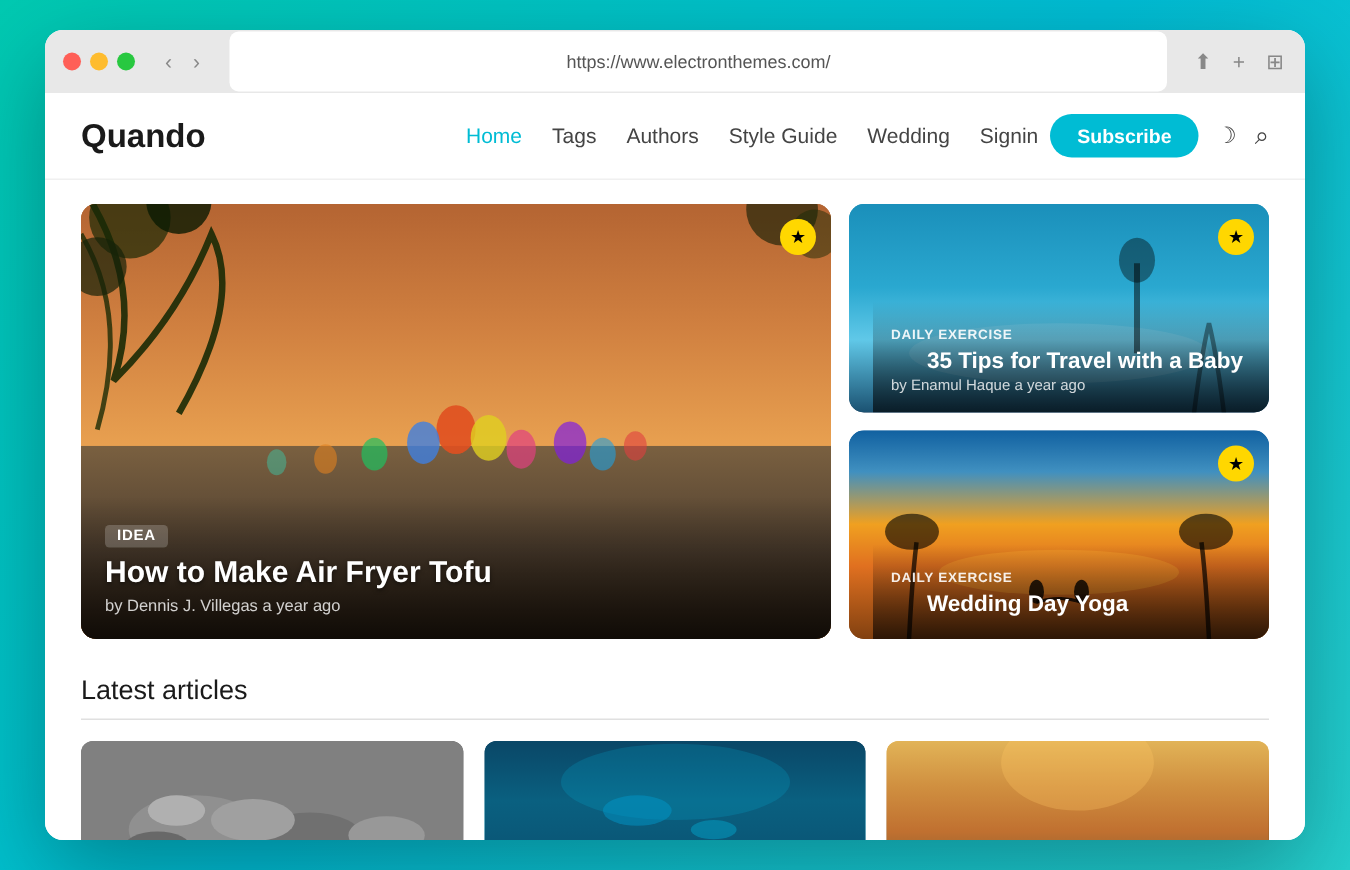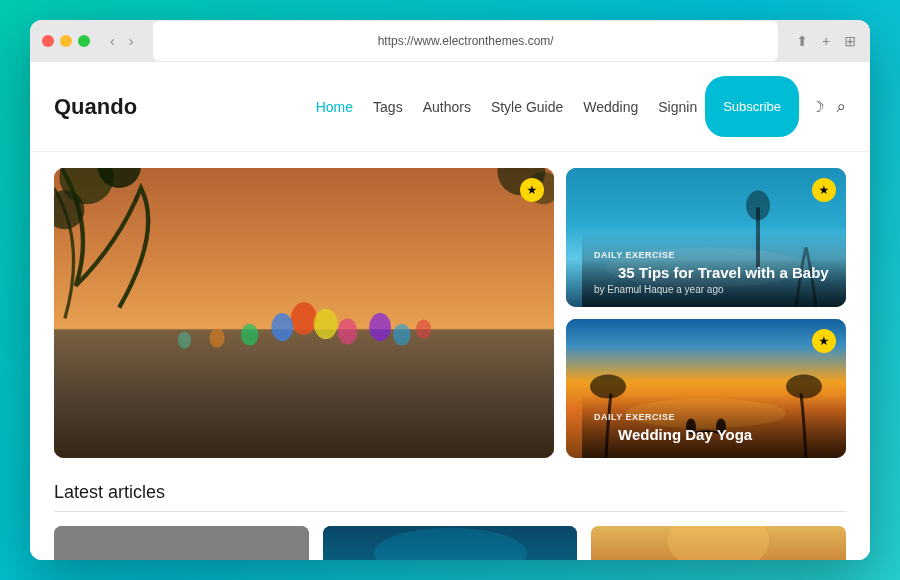--- a/index.html
+++ b/index.html
@@ -118,24 +118,24 @@
       margin-top: 44px;
     }
     .nav-links li a.active {
       color: #00bcd4;
       font-weight: 500;
     }
     .nav-subscribe {
       background: #00bcd4;
       color: #fff;
       border: none;
-      padding: 23px 18px;
+      padding: 7px 18px;
       border-radius: 20px;
       font-size: 13px;
-      font-weight: 400;
+      font-weight: 700;
       cursor: pointer;
       margin-left: 8px;
     }
     .nav-icons {
       display: flex;
       gap: 12px;
       align-items: center;
       margin-left: 12px;
     }
     .nav-icon-btn {
@@ -423,20 +423,25 @@
             <path d="M0,30 Q30,80 10,150" stroke="#1a2a05" stroke-width="3" fill="none" opacity="0.8"></path>
             <circle cx="30" cy="20" r="25" fill="#1a2a05" opacity="0.7"></circle>
             <circle cx="60" cy="10" r="20" fill="#0a1a03" opacity="0.8"></circle>
             <circle cx="10" cy="50" r="18" fill="#152208" opacity="0.7"></circle>
 
             <circle cx="430" cy="15" r="22" fill="#0a1a03" opacity="0.6"></circle>
             <circle cx="450" cy="30" r="15" fill="#1a2a05" opacity="0.5"></circle>
           </svg>
         </div>
         <div class="star-badge">★</div>
+        <div class="featured-main-content">
+          <div class="featured-tag">IDEA</div>
+          <div class="featured-title">How to Make Air Fryer Tofu</div>
+          <div class="featured-meta">by Dennis J. Villegas  a year ago</div>
+        </div>
       </div>
 
       <div class="featured-side">
 
         <div class="side-card card-beach">
           <svg style="position:absolute;inset:0;width:100%;height:100%;" viewBox="0 0 280 140" preserveAspectRatio="xMidYMid slice">
             <defs>
               <linearGradient id="beach1" x1="0" y1="0" x2="0" y2="1">
                 <stop offset="0%" stop-color="#1a8fba"></stop>
                 <stop offset="40%" stop-color="#2aa8d0"></stop>

